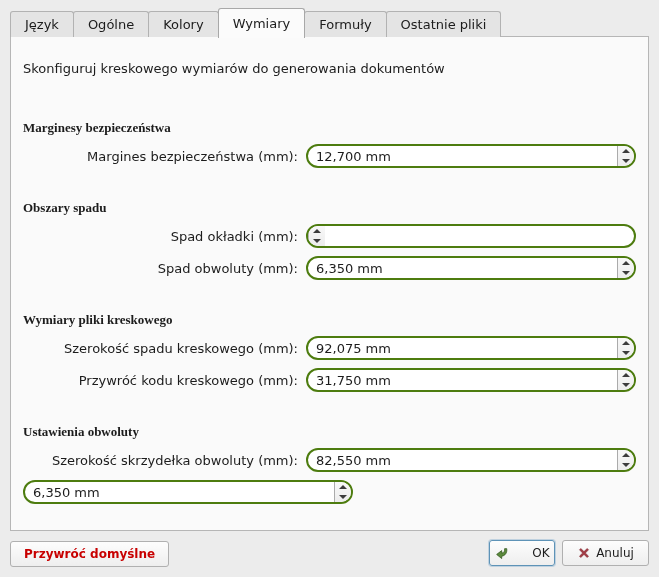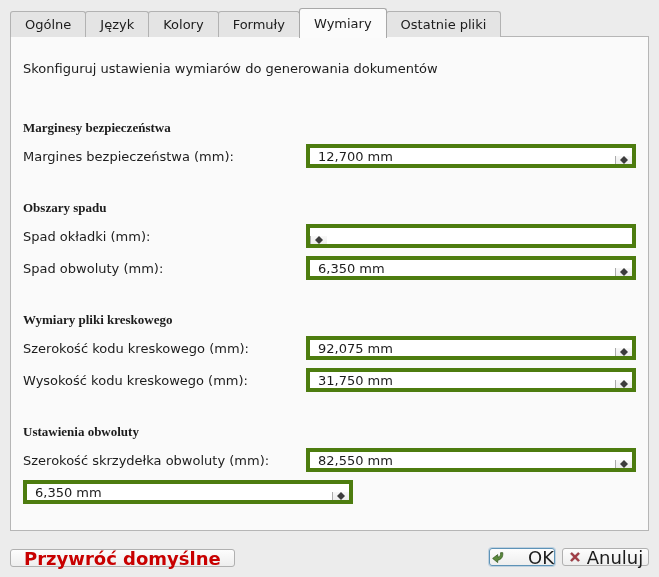--- a/index.html
+++ b/index.html
@@ -45,31 +45,30 @@
     border: 1px solid #b6b6b6;
     z-index: 1;
     padding: 0 12px;
   }
   .desc { margin-top: 24px; }
 
   .section-title { font-weight: bold; margin-top: 32px; font-family: Liberation Serif, serif; }
   .section-title.first { margin-top: 44px; }
 
   .row { display: flex; align-items: center; margin-top: 8px; }
-  .row .flabel { flex: 1; padding-right: 8px; }
+  .row .flabel { flex: 1; padding-right: 8px; text-align: right; }
 
   
   .spin {
     width: 330px; height: 24px;
     display: flex;
-    border: 4px solid #4d7c0f;
-    border-radius: 0;
+    border: 2px solid #4d7c0f;
+    border-radius: 12px;
     background: #ffffff;
     overflow: hidden;
-    align-items: flex-end;
   }
   .spin input {
     flex: 1;
     border: none; outline: none;
     background: transparent;
     font-family: "DejaVu Sans", "Liberation Sans", sans-serif;
     font-size: 13px;
     color: #1c1c1c;
     padding: 0 0 0 8px;
   }
@@ -87,54 +86,54 @@
   }
   .spin-down::after {
     content: ""; width: 0; height: 0;
     border-left: 4px solid transparent; border-right: 4px solid transparent;
     border-top: 4px solid #3c3c3c;
   }
 
   
   .btn {
     position: absolute;
-    height: 18px;
+    height: 26px;
     display: inline-flex; align-items: center; justify-content: center;
     gap: 5px;
     background: linear-gradient(#fdfdfd, #eeeeee);
     border: 1px solid #b0b0b0;
     border-radius: 3px;
     font-family: "DejaVu Sans", "Liberation Sans", sans-serif;
-    font-size: 18px;
+    font-size: 12px;
     color: #1c1c1c;
     padding: 0 13px;
     cursor: default;
   }
   .btn-restore { left: 10px; bottom: 10px; font-weight: bold; }
   .btn-ok { right: 104px; bottom: 11px; width: 66px; border-color: #5e93b7; box-shadow: 0 0 0 1px rgba(110,160,200,.35); padding: 0 8px; gap: 23px; }
   .btn-cancel { right: 10px; bottom: 11px; width: 87px; }
   .btn svg { display: block; }
 </style>
 </head>
 <body>
 
 <div class="dialog">
 
   <div class="tabbar">
+    <div class="tab">Język</div>
     <div class="tab">Ogólne</div>
-    <div class="tab">Język</div>
     <div class="tab">Kolory</div>
+    <div class="tab active">Wymiary</div>
     <div class="tab">Formuły</div>
-    <div class="tab active">Wymiary</div>
     <div class="tab">Ostatnie pliki</div>
   </div>
 
   <div class="pane">
 
-    <div class="desc">Skonfiguruj ustawienia wymiarów do generowania dokumentów</div>
+    <div class="desc">Skonfiguruj kreskowego wymiarów do generowania dokumentów</div>
 
     <div class="section-title first">Marginesy bezpieczeństwa</div>
     <div class="row">
       <span class="flabel">Margines bezpieczeństwa (mm):</span>
       <div class="spin">
         <input type="text" value="12,700 mm" style="">
         <div class="spin-btns">
           <div class="spin-up"></div>
           <div class="spin-down"></div>
         </div>
@@ -157,31 +156,31 @@
         <input type="text" value="6,350 mm" style="">
         <div class="spin-btns">
           <div class="spin-up"></div>
           <div class="spin-down"></div>
         </div>
       </div>
     </div>
 
     <div class="section-title">Wymiary pliki kreskowego</div>
     <div class="row">
-      <span class="flabel">Szerokość kodu kreskowego (mm):</span>
+      <span class="flabel">Szerokość spadu kreskowego (mm):</span>
       <div class="spin">
         <input type="text" value="92,075 mm" style="">
         <div class="spin-btns">
           <div class="spin-up"></div>
           <div class="spin-down"></div>
         </div>
       </div>
     </div>
     <div class="row">
-      <span class="flabel">Wysokość kodu kreskowego (mm):</span>
+      <span class="flabel">Przywróć kodu kreskowego (mm):</span>
       <div class="spin">
         <input type="text" value="31,750 mm" style="">
         <div class="spin-btns">
           <div class="spin-up"></div>
           <div class="spin-down"></div>
         </div>
       </div>
     </div>
 
     <div class="section-title">Ustawienia obwoluty</div>

